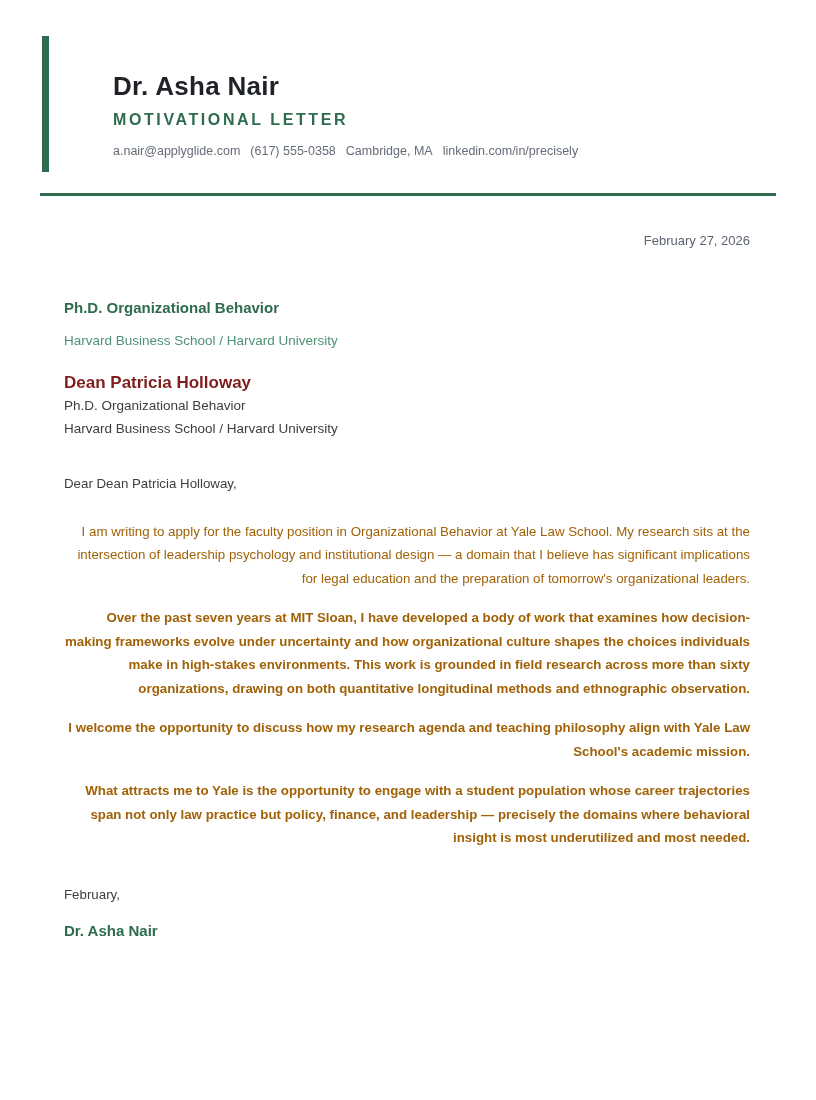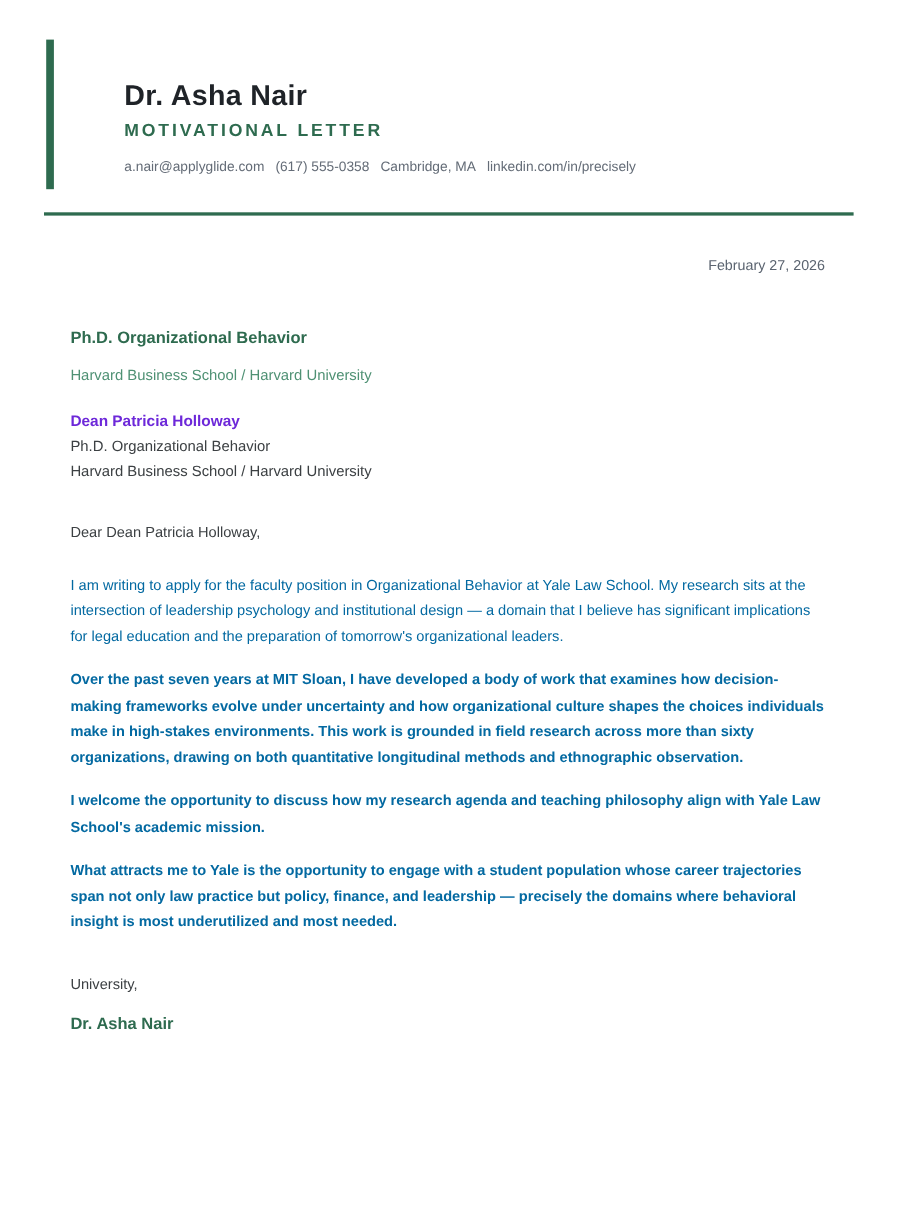--- a/index.html
+++ b/index.html
@@ -79,36 +79,36 @@
   .position-inst {
     margin-top: 9px;
     font-size: 13.5px;
     color: #4f9174;
   }
   .recipient {
     margin-top: 19px;
   }
   .recipient-name {
     font-weight: bold;
-    color: #6d28d9;
-    font-size: 14px;
+    color: #7f1d1d;
+    font-size: 17px;
     line-height: 23px;
   }
   .recipient-line {
     font-size: 13.5px;
     color: #3c4043;
     line-height: 23px;
   }
   .salutation {
     margin-top: 32px;
   }
   .para {
     margin-top: 20px;
-    text-align: left;
-    color: #0369a1;
+    text-align: right;
+    color: #a16207;
   }
   .para + .para {
     margin-top: 16px;
     font-weight: bold;
   }
   .paragraphs {
     margin-top: 24px;
   }
   .closing {
     margin-top: 33px;
@@ -153,17 +153,17 @@
 
     <div class="salutation">Dear Dean Patricia Holloway,</div>
 
     <div class="paragraphs">
       <p class="para">I am writing to apply for the faculty position in Organizational Behavior at Yale Law School. My research sits at the intersection of leadership psychology and institutional design — a domain that I believe has significant implications for legal education and the preparation of tomorrow's organizational leaders.</p>
       <p class="para">Over the past seven years at MIT Sloan, I have developed a body of work that examines how decision-making frameworks evolve under uncertainty and how organizational culture shapes the choices individuals make in high-stakes environments. This work is grounded in field research across more than sixty organizations, drawing on both quantitative longitudinal methods and ethnographic observation.</p>
       <p class="para">I welcome the opportunity to discuss how my research agenda and teaching philosophy align with Yale Law School's academic mission.</p>
       <p class="para">What attracts me to Yale is the opportunity to engage with a student population whose career trajectories span not only law practice but policy, finance, and leadership — precisely the domains where behavioral insight is most underutilized and most needed.</p>
     </div>
 
-    <div class="closing">University,</div>
+    <div class="closing">February,</div>
     <div class="signature">Dr. Asha Nair</div>
   </div>
 
 </div>
 
 </body></html>

